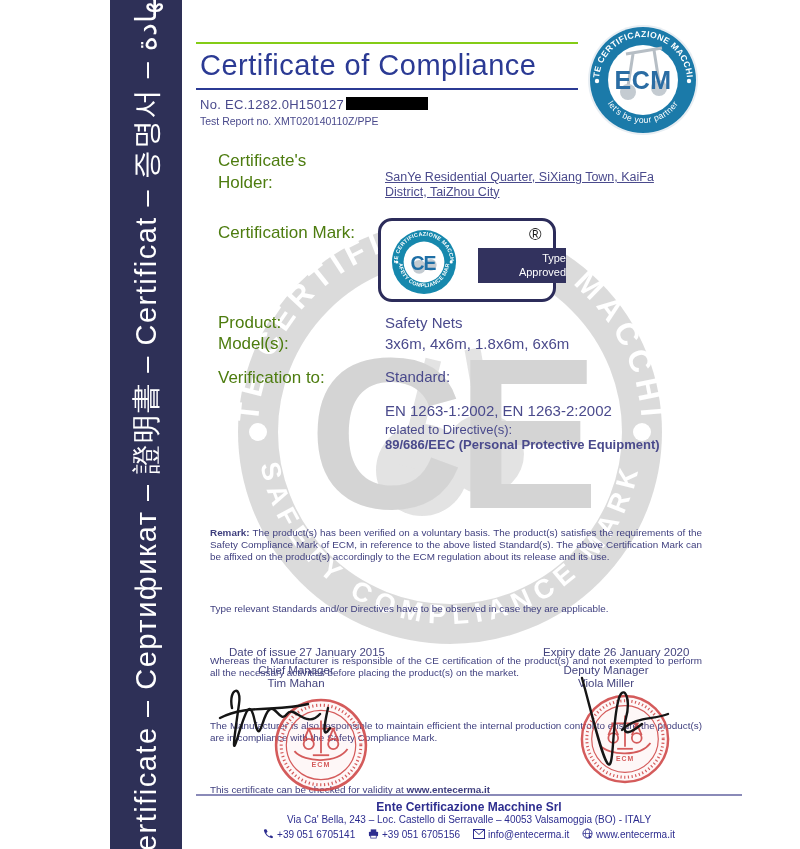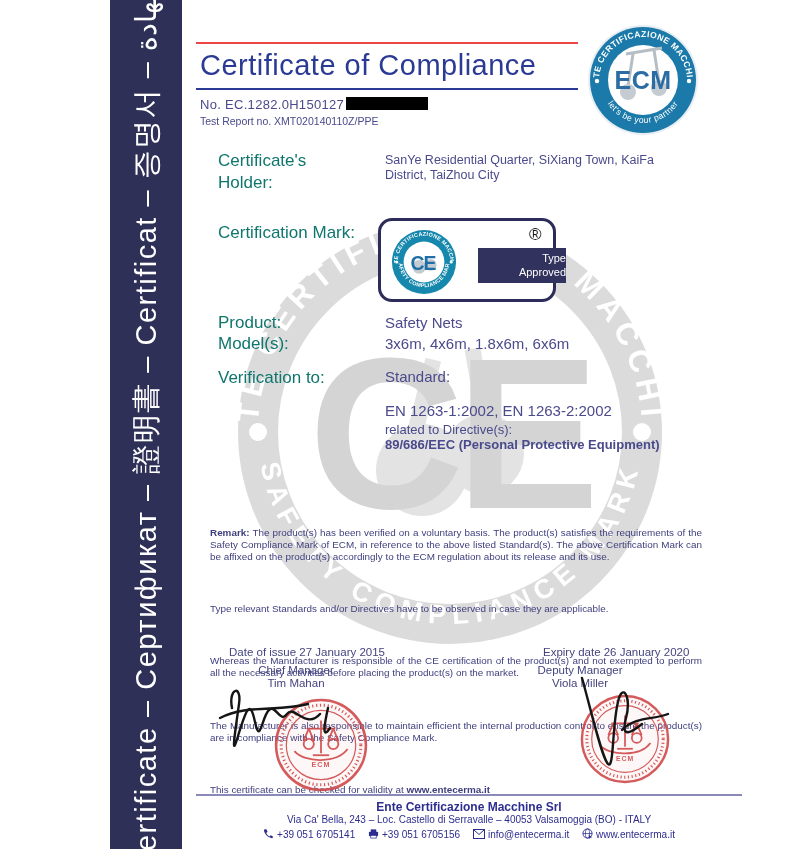--- a/index.html
+++ b/index.html
@@ -17,28 +17,28 @@
     white-space:nowrap; transform:rotate(-90deg); color:#ffffff;
     font-size:29px; letter-spacing:1.5px; font-weight:400;
   }
   
   .watermark { position:absolute; left:226px; top:208px; z-index:1; }
   
   .content { position:absolute; inset:0; z-index:2; }
   .abs { position:absolute; }
   .title-box {
     left:196px; top:42px; width:382px;
-    border-top:2px solid #ef4444; border-bottom:2px solid #2b3a94;
+    border-top:2px solid #84cc16; border-bottom:2px solid #2b3a94;
     padding:5px 0 6px 4px;
   }
   .title-box h1 { font-size:29px; font-weight:400; letter-spacing:0.5px; color:#2b3a94; }
   .cert-no { left:200px; top:97px; font-size:13px; color:#4a4a8c; letter-spacing:0.3px; }
   .redacted { display:inline-block; width:82px; height:13px; background:#000; vertical-align:-1px; margin-left:2px; }
   .test-report { left:200px; top:115px; font-size:10.5px; color:#4a4a8c; }
-  .label { font-size:17px; color:#0f766e; line-height:1.3; }
+  .label { font-size:17px; color:#4d7c0f; line-height:1.3; }
   .value-lg { font-size:17px; color:#4a4a8c; }
   .value-sm { font-size:12.5px; color:#4a4a8c; line-height:1.18; }
   .value-md { font-size:15px; color:#4a4a8c; }
   
   .mark-plate {
     left:378px; top:218px; width:178px; height:84px; background:#fff;
     border:3px solid #2c2c5a; border-radius:14px;
   }
   .mark-plate .badge { position:absolute; left:9px; top:7px; }
   .type-box {
@@ -139,21 +139,21 @@
     <div class="abs cert-no">
       <span>No. EC.1282.0H150127</span><span class="redacted"></span>
     </div>
     <div class="abs test-report">Test Report no. XMT020140110Z/PPE</div>
 
     <div class="abs label" style="left:218px; top:150px;">
       <div>Certificate's</div>
       <div>Holder:</div>
     </div>
     <div class="abs" style="left:385px; top:150px; width:300px;">
-      <div class="value-sm" style="margin-top:3px;">
+      <div class="value-sm" style="margin-top:20px;text-decoration:underline;">
         <div>SanYe Residential Quarter, SiXiang Town, KaiFa</div>
         <div>District, TaiZhou City</div>
       </div>
     </div>
 
     <div class="abs label" style="left:218px; top:222px;">Certification Mark:</div>
     <div class="abs mark-plate">
       <div class="badge">
         <svg width="68" height="68" viewBox="0 0 70 70">
           <defs>
@@ -203,21 +203,21 @@
       <p class="lastline"><span>This certificate can be checked for validity at </span><span class="link">www.entecerma.it</span></p>
     </div>
 
     <div class="abs date-line" style="left:229px; top:646px;">Date of issue 27 January 2015</div>
     <div class="abs date-line" style="left:543px; top:646px;">Expiry date 26 January 2020</div>
 
     <div class="abs sig-block" style="left:226px; top:664px; width:140px;">
       <div>Chief Manager</div>
       <div>Tim Mahan</div>
     </div>
-    <div class="abs sig-block" style="left:510px; top:664px; width:140px;">
+    <div class="abs sig-block" style="left:536px; top:664px; width:140px;">
       <div>Deputy Manager</div>
       <div>Viola Miller</div>
     </div>
 
     <div class="abs" style="left:272px; top:696px; z-index:4;">
       <svg width="98" height="98" viewBox="0 0 96 96" opacity="0.88">
         <circle cx="48" cy="48" r="44" fill="rgba(230,80,80,0.05)" stroke="#cf4545" stroke-width="2.5"></circle>
         <circle cx="48" cy="48" r="34" fill="none" stroke="#cf4545" stroke-width="1.2"></circle>
         <circle cx="48" cy="48" r="39" fill="none" stroke="#cf4545" stroke-width="3" stroke-dasharray="1.2,2.6"></circle>
         <g stroke="#cf4545" stroke-width="1.8" fill="none">

